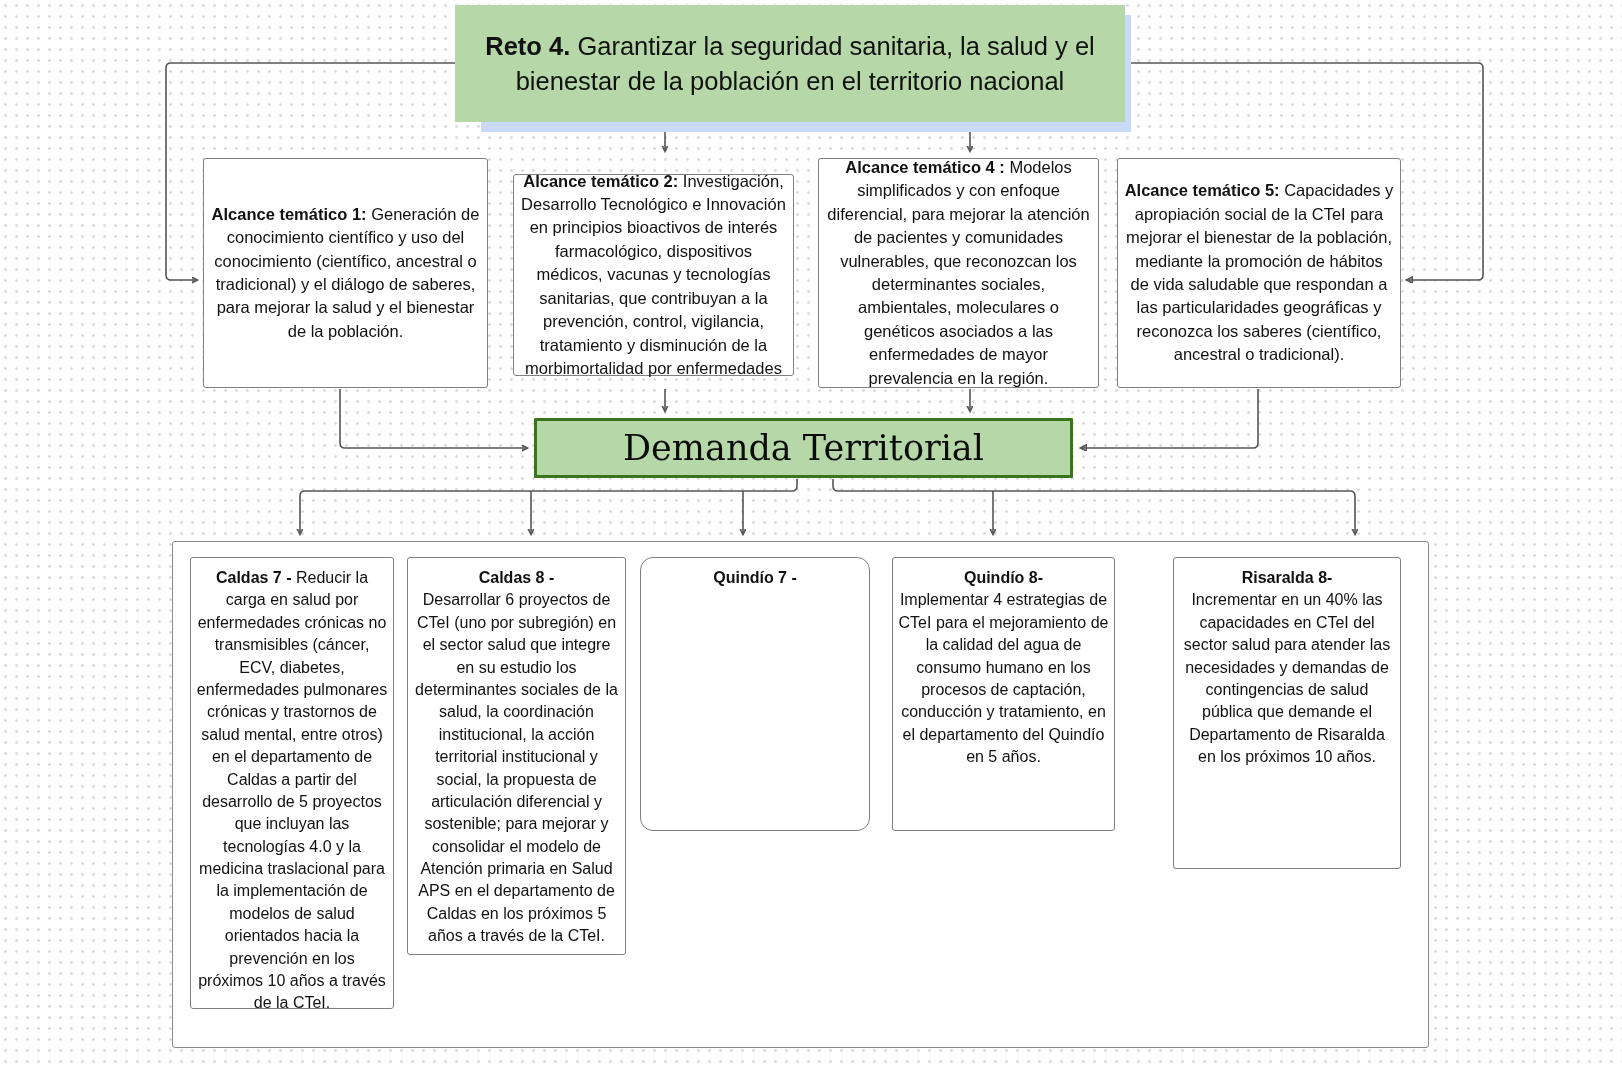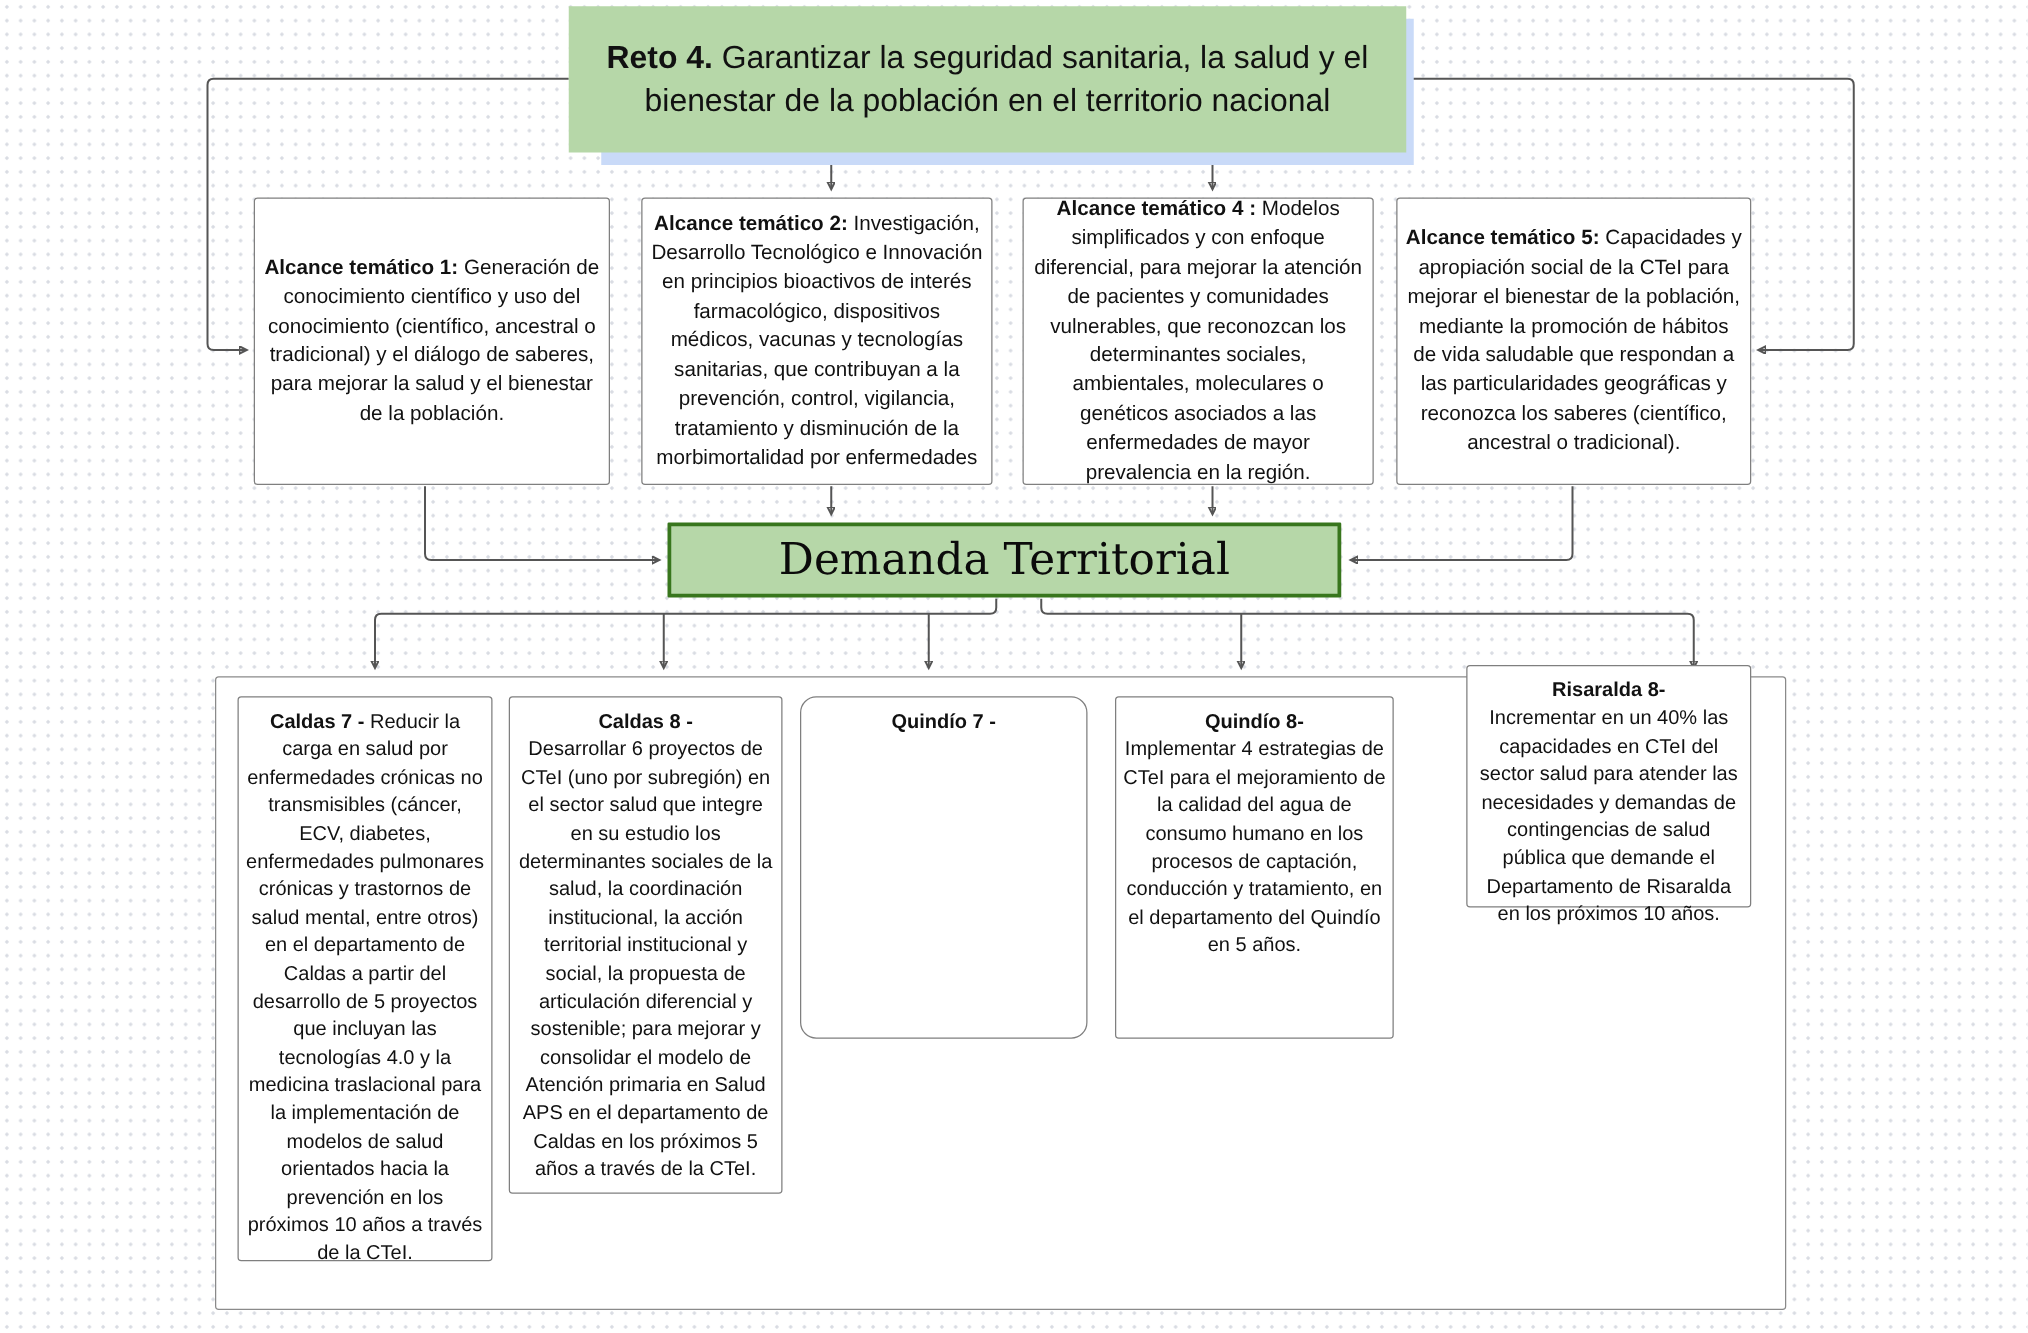--- a/index.html
+++ b/index.html
@@ -22,42 +22,42 @@
   b{font-weight:700;}
   
   #reto-shadow{left:481px;top:15px;width:650px;height:117px;background:#c9daf8;}
   #reto{
     left:455px;top:5px;width:670px;height:117px;background:#b6d7a8;
     display:flex;align-items:center;justify-content:center;text-align:center;
     font-size:25.5px;line-height:1.36;padding:4px 14px;
   }
   
   #alcance-1{left:203px;top:158px;width:285px;height:230px;}
-  #alcance-2{left:513px;top:158px;width:281px;height:230px;}
+  #alcance-2{left:513px;top:174px;width:281px;height:202px;}
   #alcance-4{left:818px;top:158px;width:281px;height:230px;}
   #alcance-5{left:1117px;top:158px;width:284px;height:230px;}
   
   #demanda{
     left:534px;top:418px;width:539px;height:60px;background:#b6d7a8;
     border:3px solid #38761d;border-radius:1px;
     display:flex;align-items:center;justify-content:center;
     font-family:"DejaVu Serif","Liberation Serif",serif;
     font-size:35px;color:#0b0b0b;
   }
   
   #container{
     left:172px;top:541px;width:1257px;height:507px;
     background:#ffffff;border:1.4px solid #8a8a8a;border-radius:3px;
   }
   .demand{align-items:flex-start;font-size:16px;line-height:1.4;padding:9px 5px;}
   #caldas-7{left:190px;top:557px;width:204px;height:452px;}
   #caldas-8{left:407px;top:557px;width:219px;height:398px;}
   #quindio-7{left:640px;top:557px;width:230px;height:274px;border-radius:13px;}
   #quindio-8{left:892px;top:557px;width:223px;height:274px;}
-  #risaralda-8{left:1173px;top:532px;width:228px;height:194px;}
+  #risaralda-8{left:1173px;top:557px;width:228px;height:312px;}
   svg#connectors{left:0;top:0;width:1622px;height:1066px;pointer-events:none;}
   svg#connectors path{fill:none;stroke:#555555;stroke-width:1.6px;}
 </style>
 </head>
 <body>
 
 <svg id="connectors" class="abs" viewBox="0 0 1622 1066" xmlns="http://www.w3.org/2000/svg">
   <defs>
     <marker id="arrow" markerWidth="8" markerHeight="8" refX="5.5" refY="3" orient="auto" markerUnits="userSpaceOnUse">
       <path d="M0,0 L6,3 L0,6 z" fill="#3d3d3d" stroke="none"></path>

